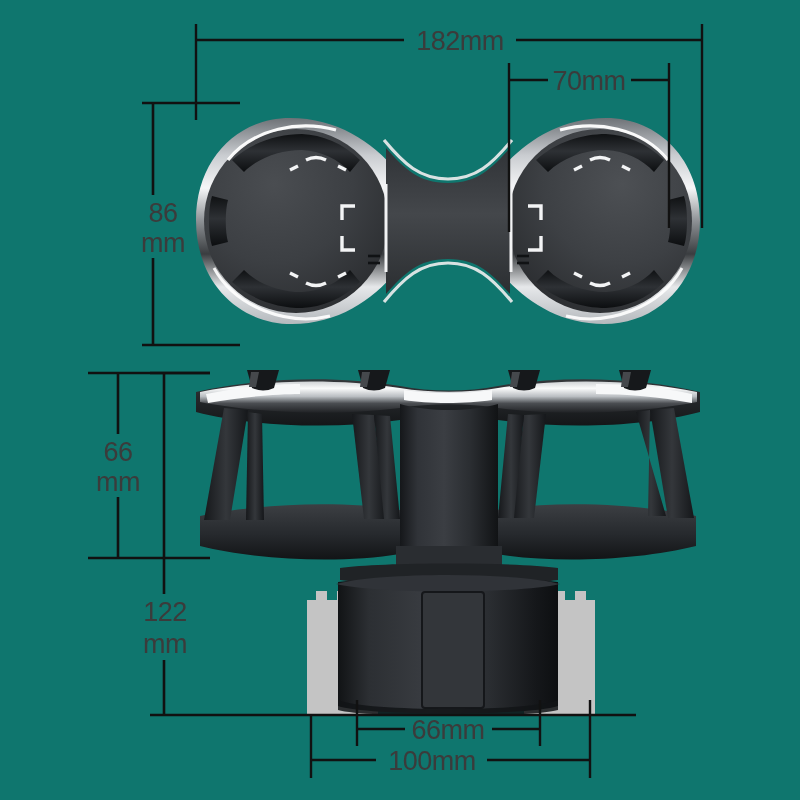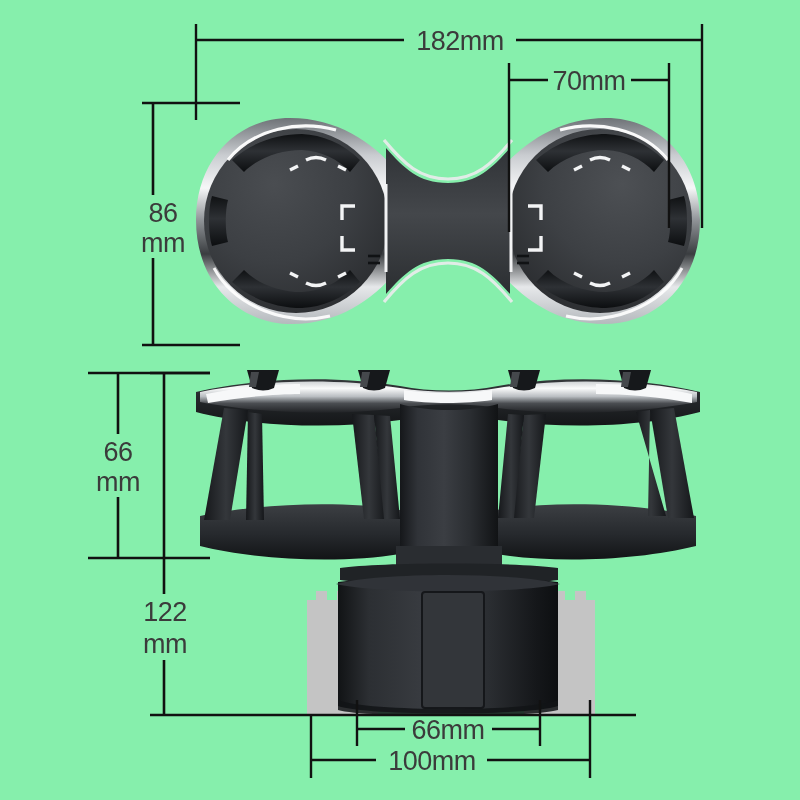--- a/index.html
+++ b/index.html
@@ -1,18 +1,18 @@
 <!DOCTYPE html>
 <html><head>
 <meta charset="utf-8">
 <style>
   html,body{margin:0;padding:0;background:#ffffff;}
   body{width:800px;height:800px;overflow:hidden;
        font-family:"Liberation Sans","DejaVu Sans",sans-serif;}
-  #stage{position:relative;width:800px;height:800px;background:#86efac;}
+  #stage{position:relative;width:800px;height:800px;background:#0f766e;}
   svg.layer{position:absolute;left:0;top:0;width:800px;height:800px;}
   .dimtext{font-family:"Liberation Sans","DejaVu Sans",sans-serif;
            font-size:27px;fill:#3b3b3b;letter-spacing:-0.5px;}
   .dl{stroke:#111;stroke-width:2.6;fill:none;}
   .el{stroke:#111;stroke-width:2.4;fill:none;}
 </style>
 </head>
 <body>
 
 <div id="stage">

